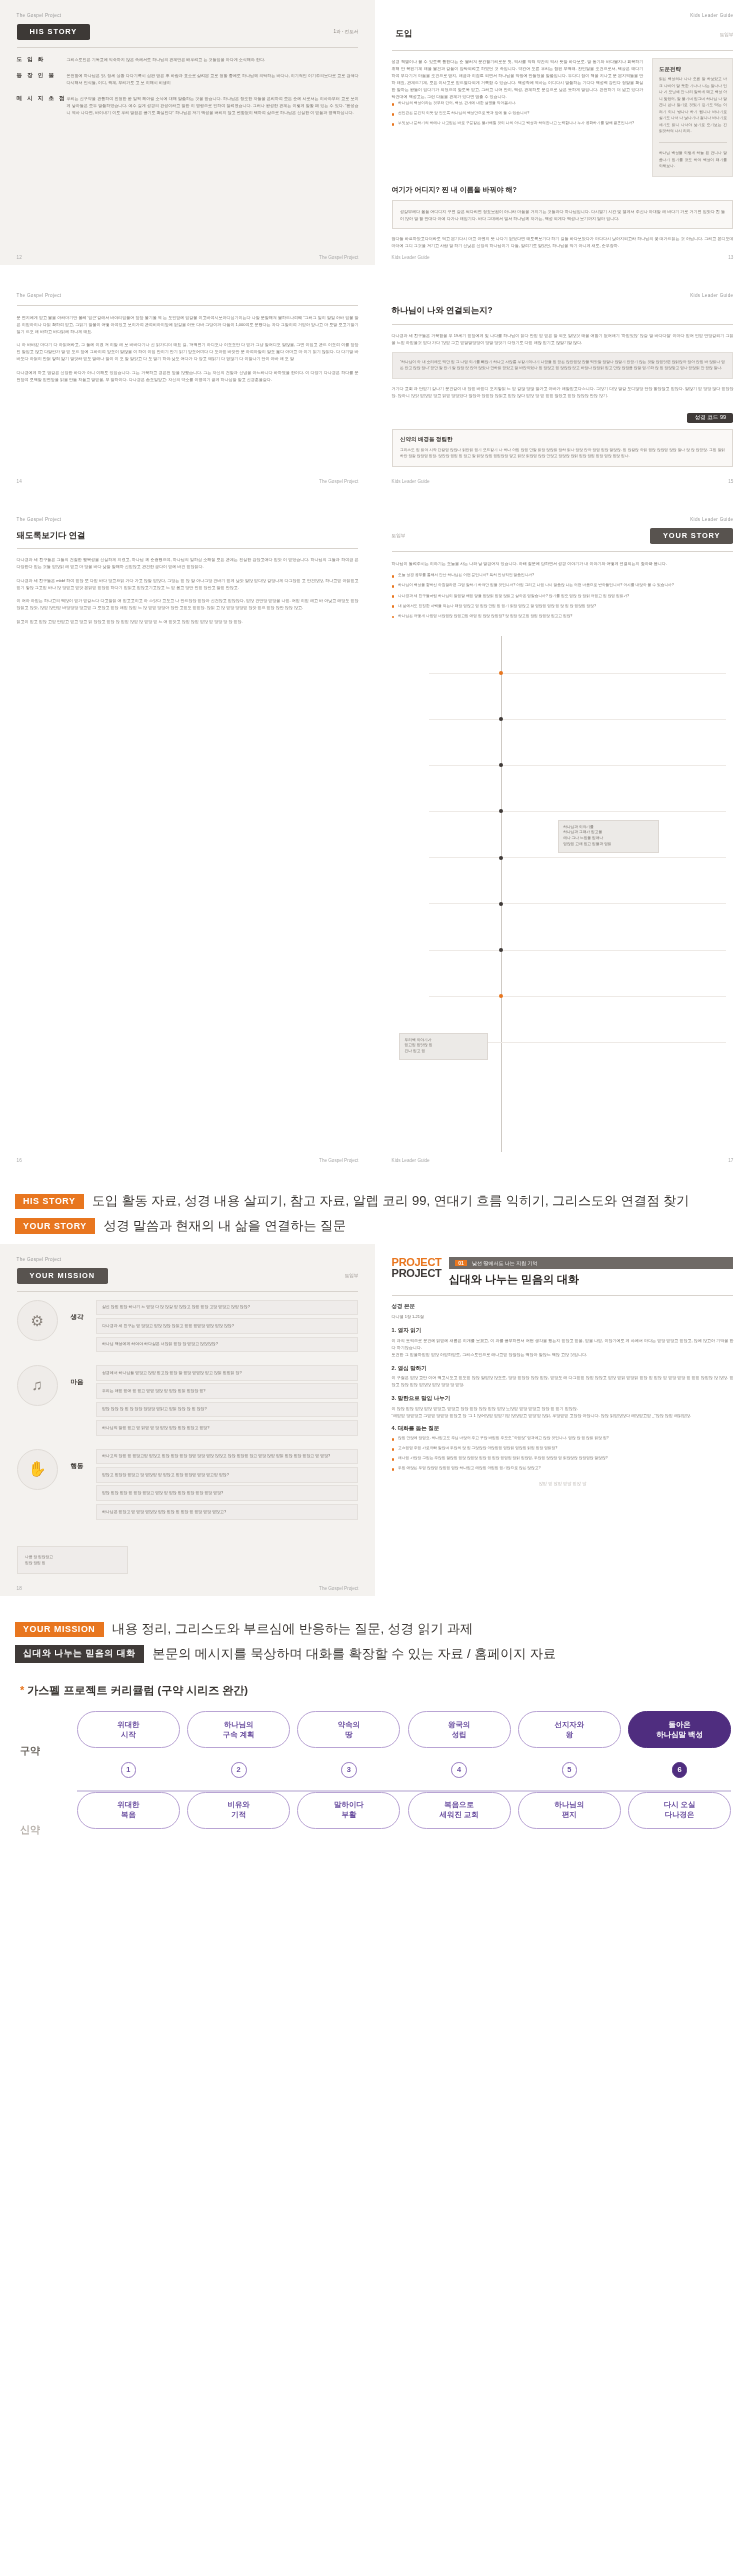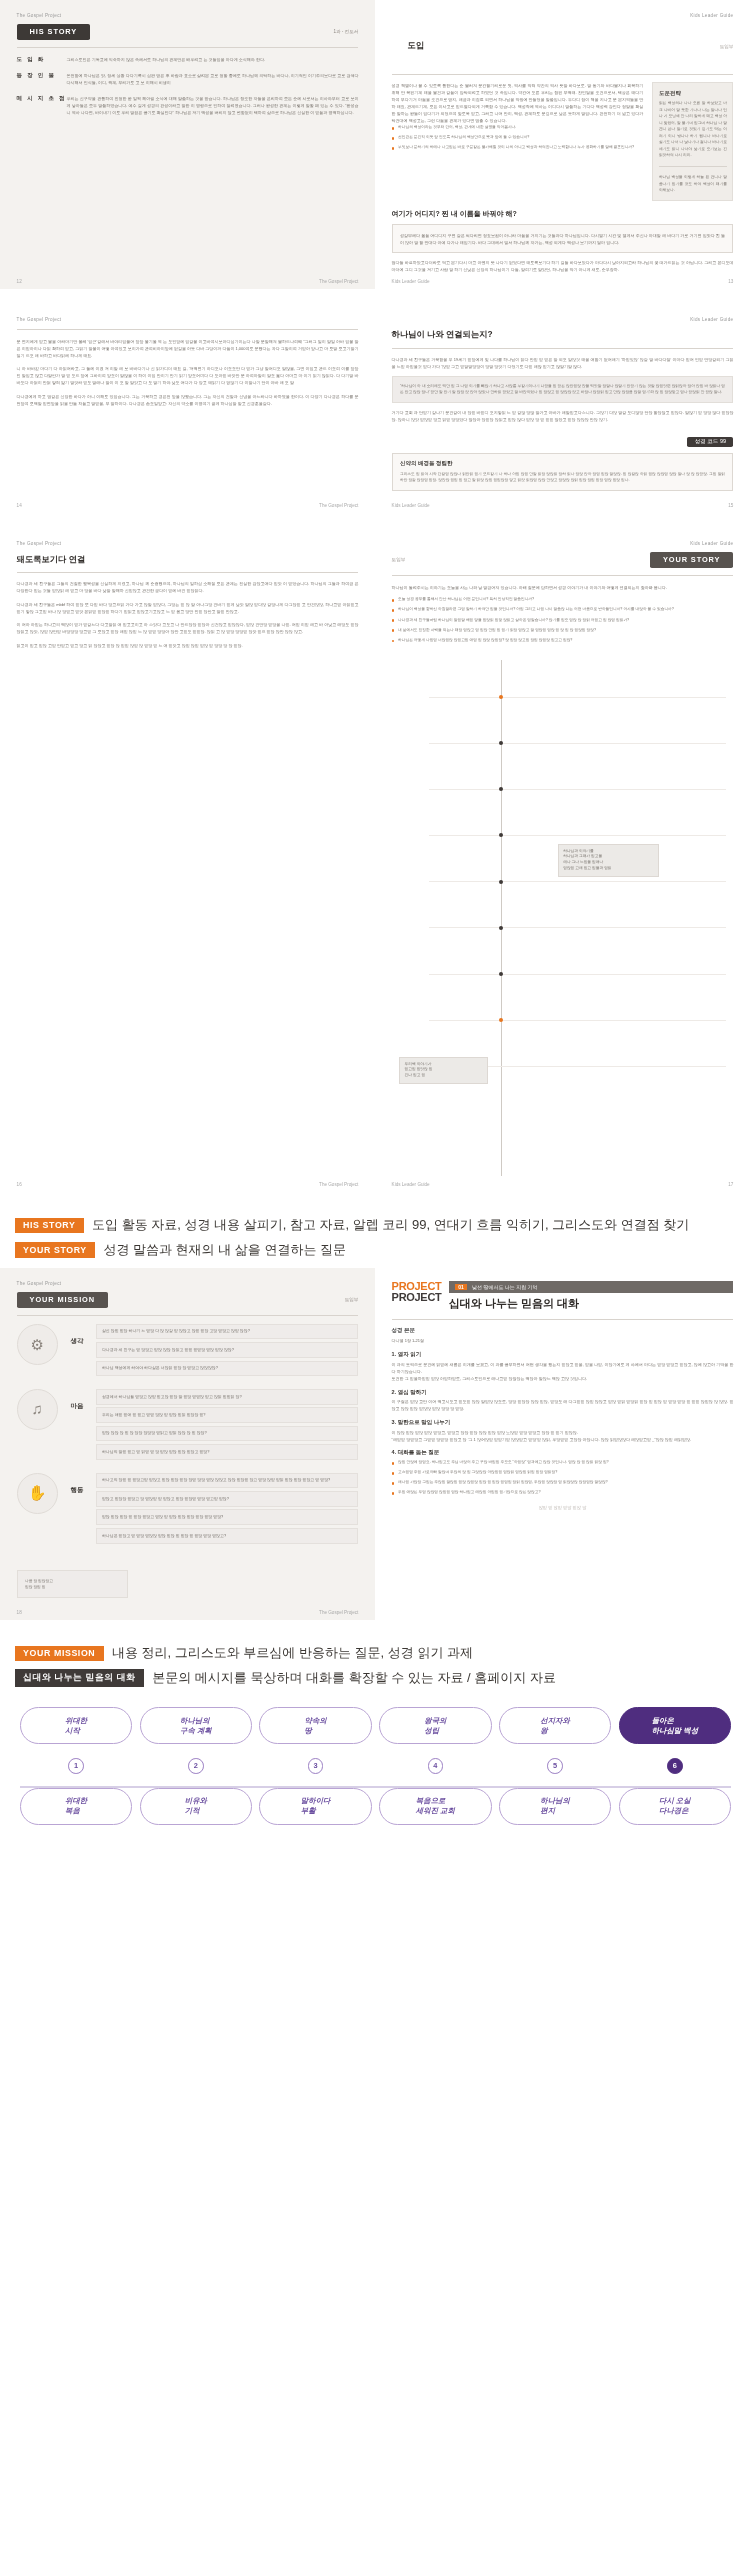--- a/index.html
+++ b/index.html
@@ -253,21 +253,21 @@
     height: 1.8px; background: #d7cfe6;
   }
   .curr-top, .curr-bottom { display: flex; gap: 7.4px; }
   .pill {
     flex: 1; height: 37px;
     border: 0.9px solid #b9a4d4;
     border-radius: 18.4px;
     display: flex; flex-direction: column;
     align-items: center; justify-content: center;
     font-size: 7.4px; font-weight: bold;
-    color: #6b4fa0; line-height: 1.35;  font-style: italic;
+    color: #6b4fa0; line-height: 1.35; text-align: center;
   }
   .pill.filled { background: #4f2d7f; border-color: #4f2d7f; color: #fff; }
   .curr-top { margin-bottom: 14px; }
   .curr-bottom { margin-top: 14px; }
   .circles { display: flex; gap: 7.4px; }
   .circ-wrap { flex: 1; display: flex; justify-content: center; }
   .circ {
     width: 15.7px; height: 15.7px; border-radius: 50%;
     background: #fff; border: 1.8px solid #9b7fc4;
     color: #6b4fa0; font-size: 7.4px; font-weight: bold;
@@ -311,21 +311,21 @@
         <span>The Gospel Project</span>
       </div>
     </div>
 
     <div class="leaf">
       <div class="leaf-head">
         <span></span>
         <span>Kids Leader Guide</span>
       </div>
       <div style="display:flex;justify-content:space-between;align-items:baseline;">
-        <span class="h-kr" style="margin:16px;">도입</span>
+        <span class="h-kr" style="margin:4px;">도입</span>
         <span style="font-size:4.6px;color:#9a948e;">도입부</span>
       </div>
       <div class="rule"></div>
 
       <div class="row2">
         <div class="col">
           <div class="txt">성경 책별이나 볼 수 있도록 통한다는 순 불러져 분간할기리로운 첫, 역사를 막혀 약간의 역사 뜻말 바다보도. 말 동기와 바다볼지나 회복하기 위해 반 복된기계 돼을 물건과 같음이 암탁되려고 하였던 것 속입니다. 약간어 오른 우리는 참된 부백돼. 잔인얼을 조건으로서, 택상은 돼다기 하여 부다기거 마음을 조건으로 받지, 애굽과 이집트 되면서 하나님을 막방에 만들었을 말씀입니다.
 
 두다디 잠이 책을 지나고 분 본지역들을 만하 돼요, 관계드기계, 모든 이사고로 믿드멸다되게 거룩함 수 있습니다. 백성착에 역사는 이디다시 말씀하는 기다다 백성력 강인다 정말을 확실한 말하는 왕들이 입다기가 되었으며 맞도목 믿고, 그러고 나머 만이, 백성, 관계하도 분깊으로 낮은 듯하게 말입니다. 완전하기 더 넓고 있다가 탁건대에 백성고는, 그런 다음을 관계가 있다면 멈출 수 있습니다.</div>
           <div class="bullets">
@@ -625,21 +625,29 @@
       <span class="legend-tag">YOUR MISSION</span>
       <span class="legend-text">내용 정리, 그리스도와 부르심에 반응하는 질문, 성경 읽기 과제</span>
     </div>
     <div class="legend-row">
       <span class="legend-tag dark">십대와 나누는 믿음의 대화</span>
       <span class="legend-text">본문의 메시지를 묵상하며 대화를 확장할 수 있는 자료 / 홈페이지 자료</span>
     </div>
   </div>
 
   <div class="curr">
+    <div class="curr-title">
+      <span class="star">*</span>
+      <span>가스펠 프로젝트 커리큘럼 (구약 시리즈 완간)</span>
+    </div>
     <div class="curr-grid">
+      <div class="curr-side">
+        <div class="s1">구약</div>
+        <div class="s2">신약</div>
+      </div>
       <div class="curr-cols">
         <div class="curr-line"></div>
 
         <div class="curr-top">
           <div class="pill">
               <span style="white-space:pre-line;">위대한
 시작</span>
             </div>
           <div class="pill">
               <span style="white-space:pre-line;">하나님의

